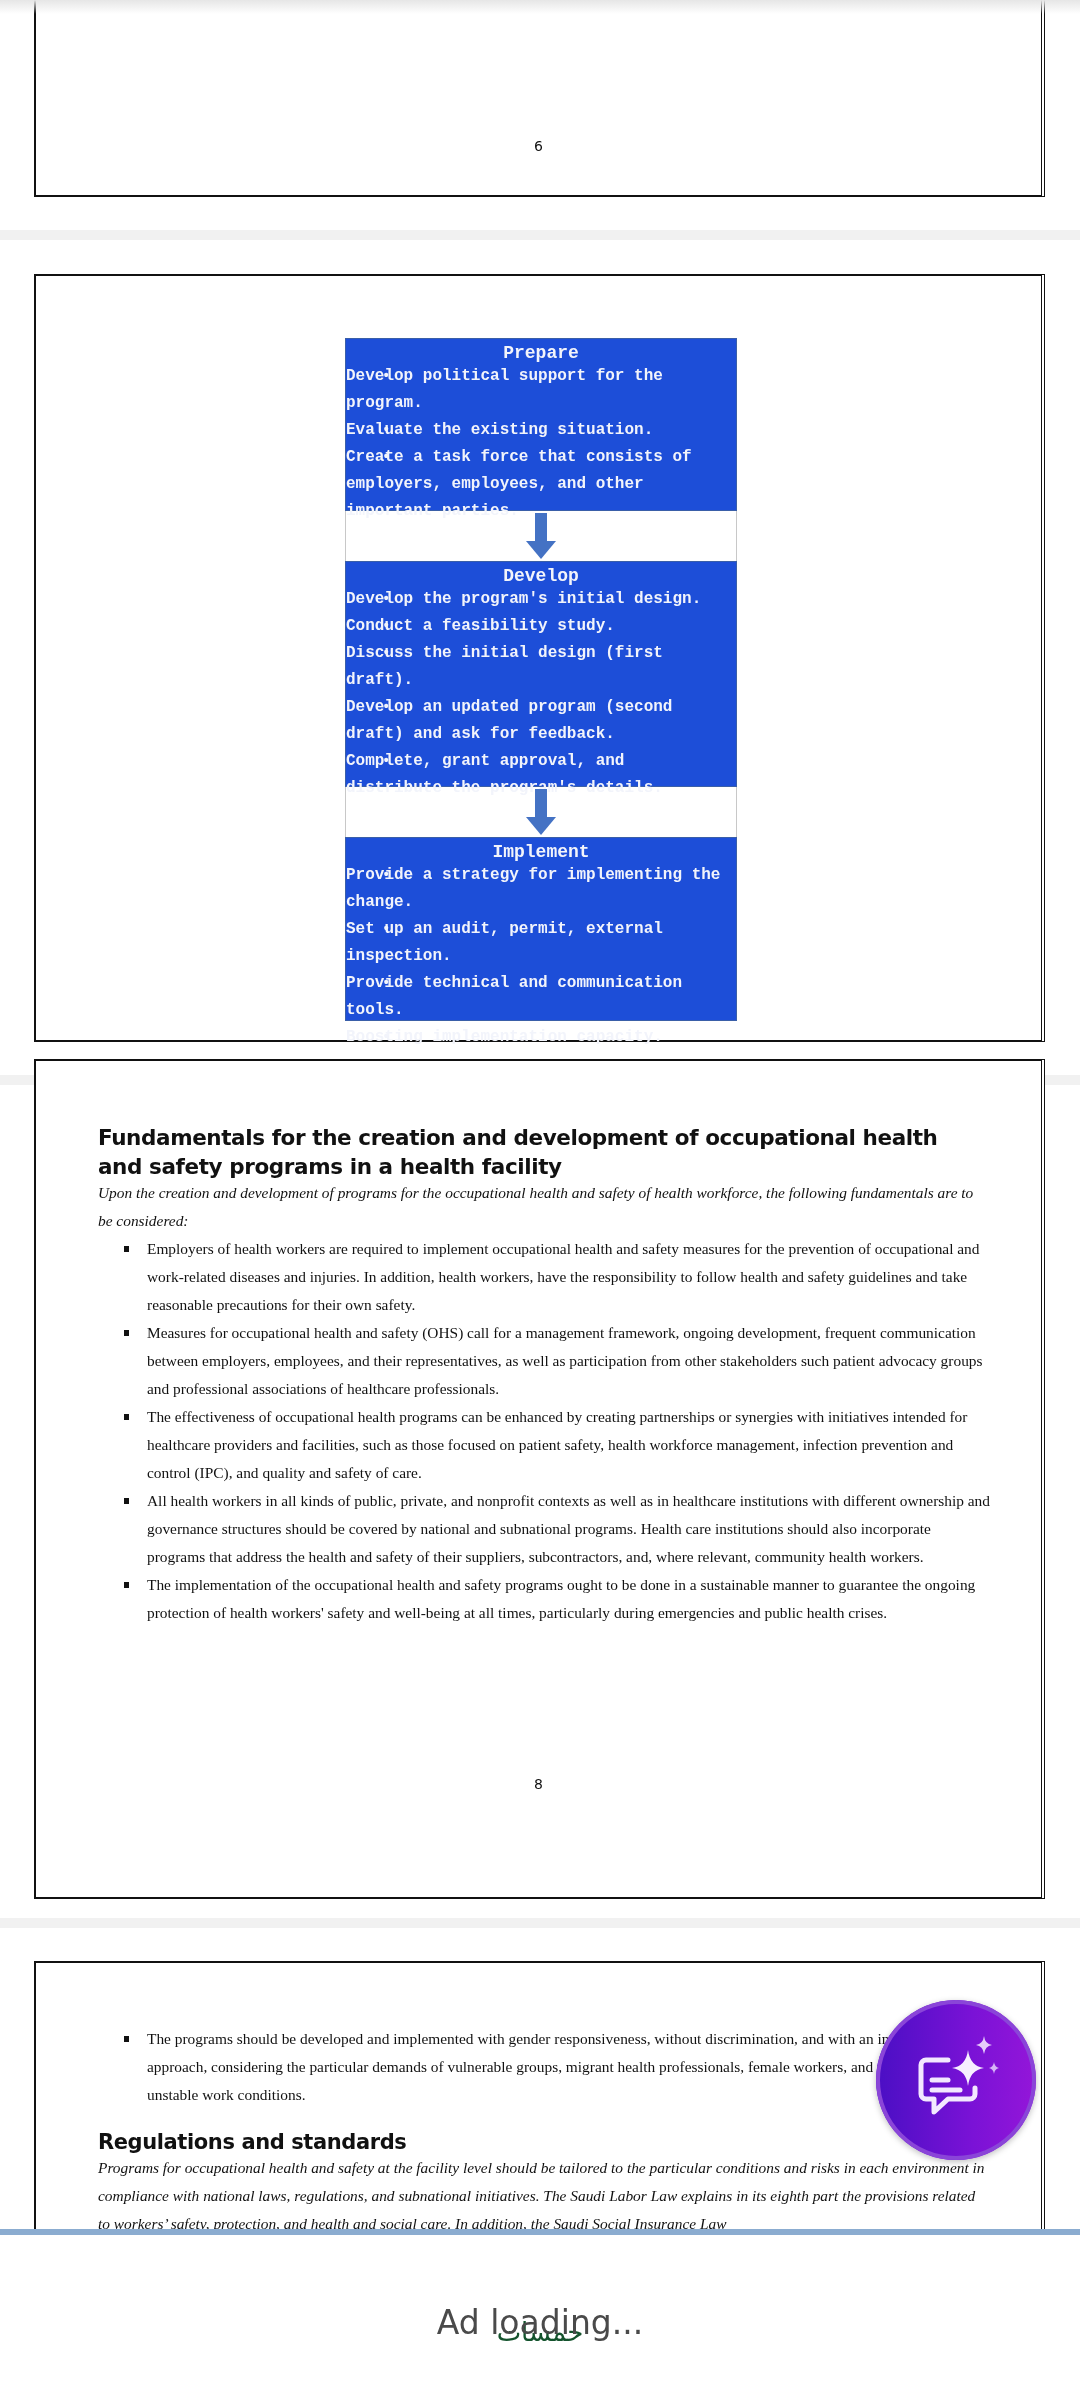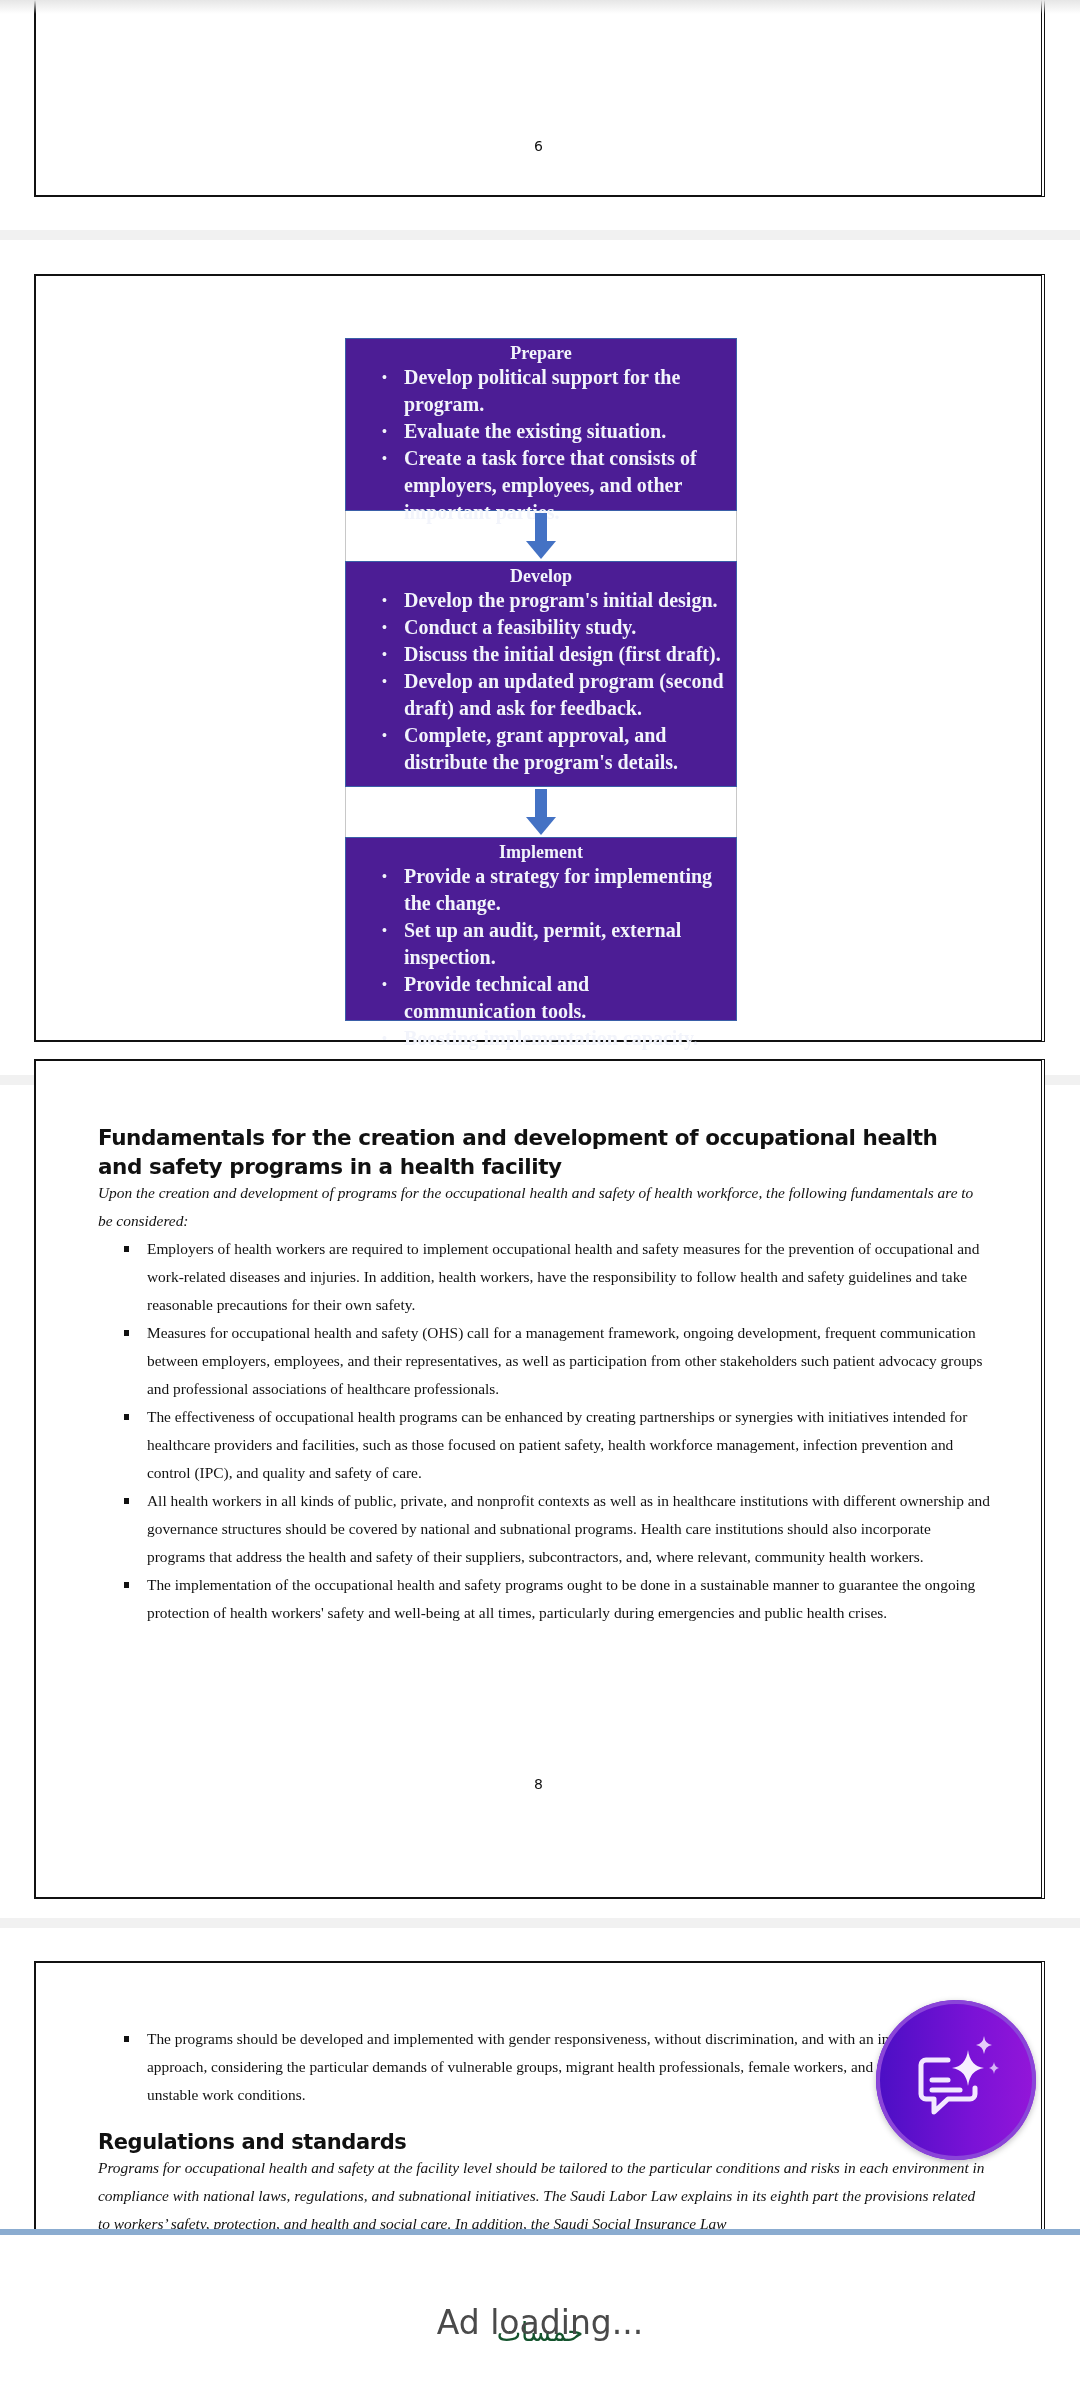--- a/index.html
+++ b/index.html
@@ -18,28 +18,28 @@
     border:2px solid #111; border-right:4px double #111; box-sizing:border-box;
   }
   .page-num {
     position:absolute; left:0; width:100%; text-align:center;
     font-family:"DejaVu Sans", sans-serif; font-size:14px; color:#111;
   }
 
   
   .diagram { position:absolute; left:309px; top:62px; width:392px; }
   .stage {
-    position:relative; background:#4c1d95; color:#f2f4fb;
+    position:relative; background:#1d4ed8; color:#f2f4fb;
     border:1px solid #3a5fa8; box-sizing:border-box;
-    font-family:Liberation Serif, serif; font-weight:bold;
+    font-family:Liberation Mono, monospace; font-weight:bold;
   }
   .stage-title { text-align:center; font-size:18px; padding-top:4px; }
   .stage ul { margin:0; padding:0 0 0 0; list-style:none; }
   .stage li {
-    position:relative; font-size:20px; line-height:27px; padding-left:58px; padding-right:10px;
+    position:relative; font-size:16px; line-height:27px; padding-right:10px;
   }
   .stage li::before {
     content:"•"; position:absolute; left:36px; top:0; font-size:14px;
   }
   .arrow-wrap { position:relative; height:50px; border-left:1px solid #c8c8c8; border-right:1px solid #c8c8c8; box-sizing:border-box; }
   .arrow { position:absolute; left:50%; transform:translateX(-50%); top:2px; }
 
   
   .doc-heading {
     position:absolute; left:62px; right:60px;

